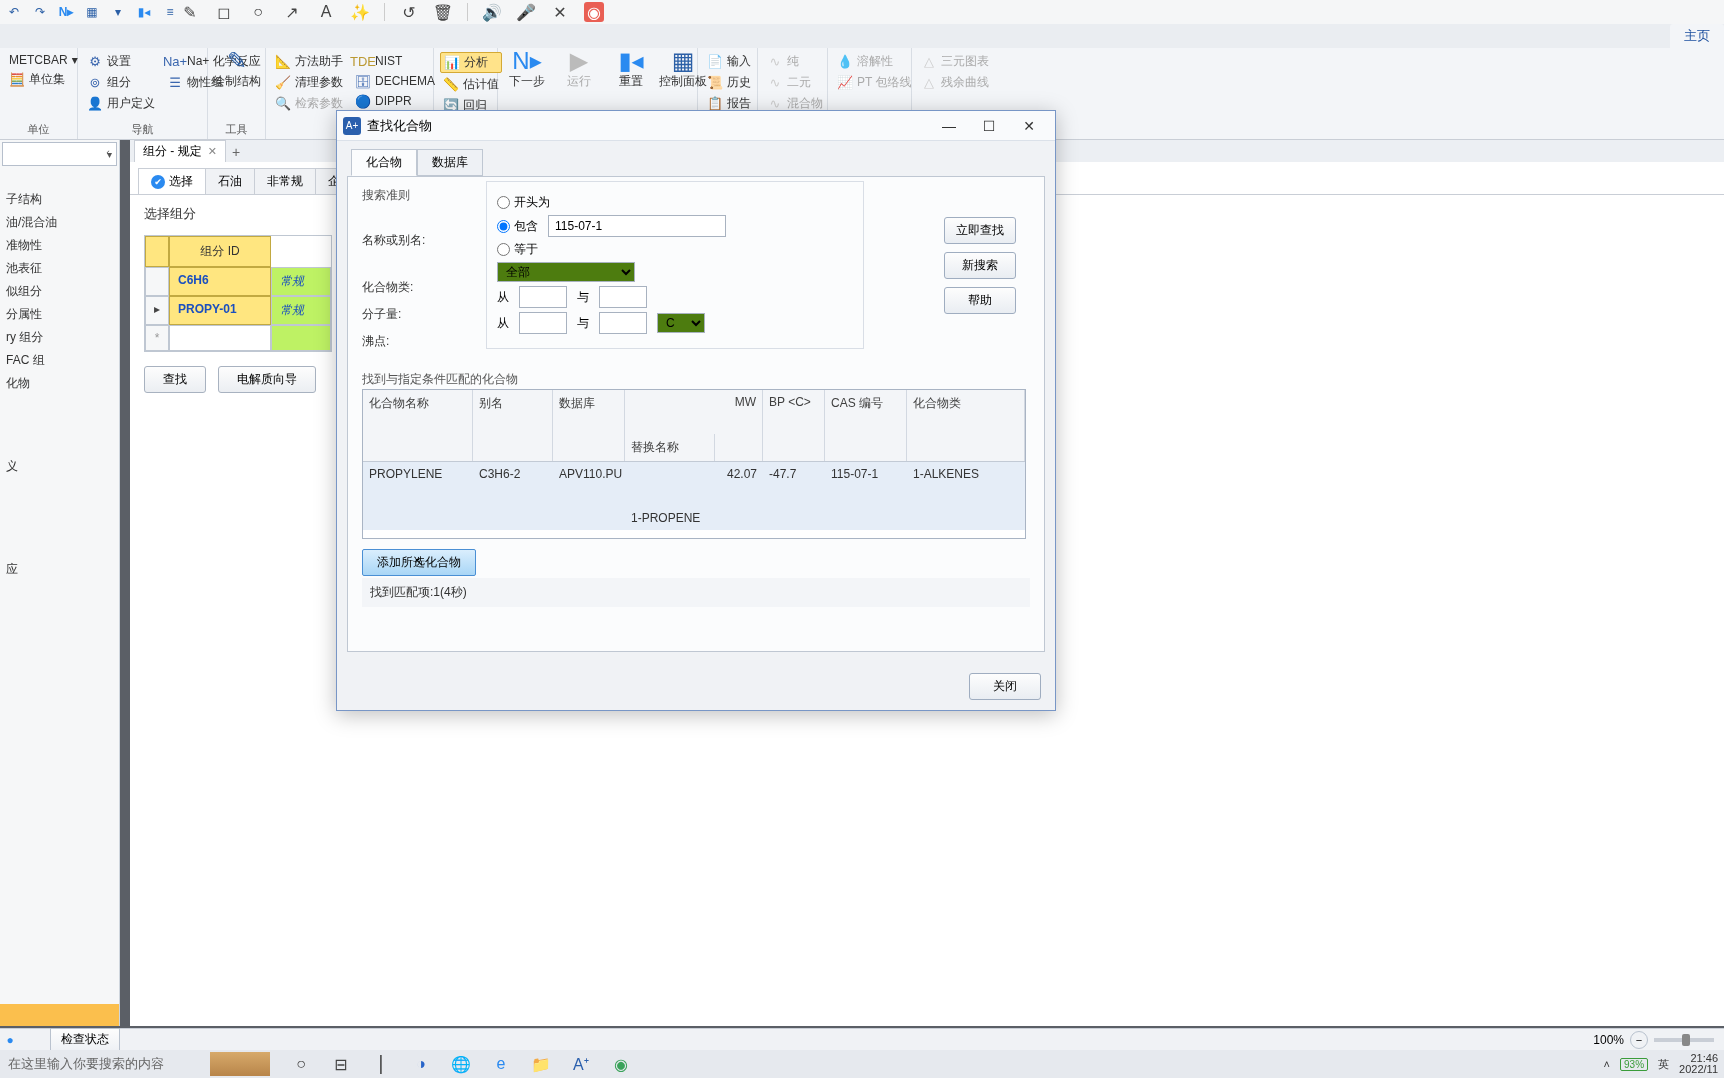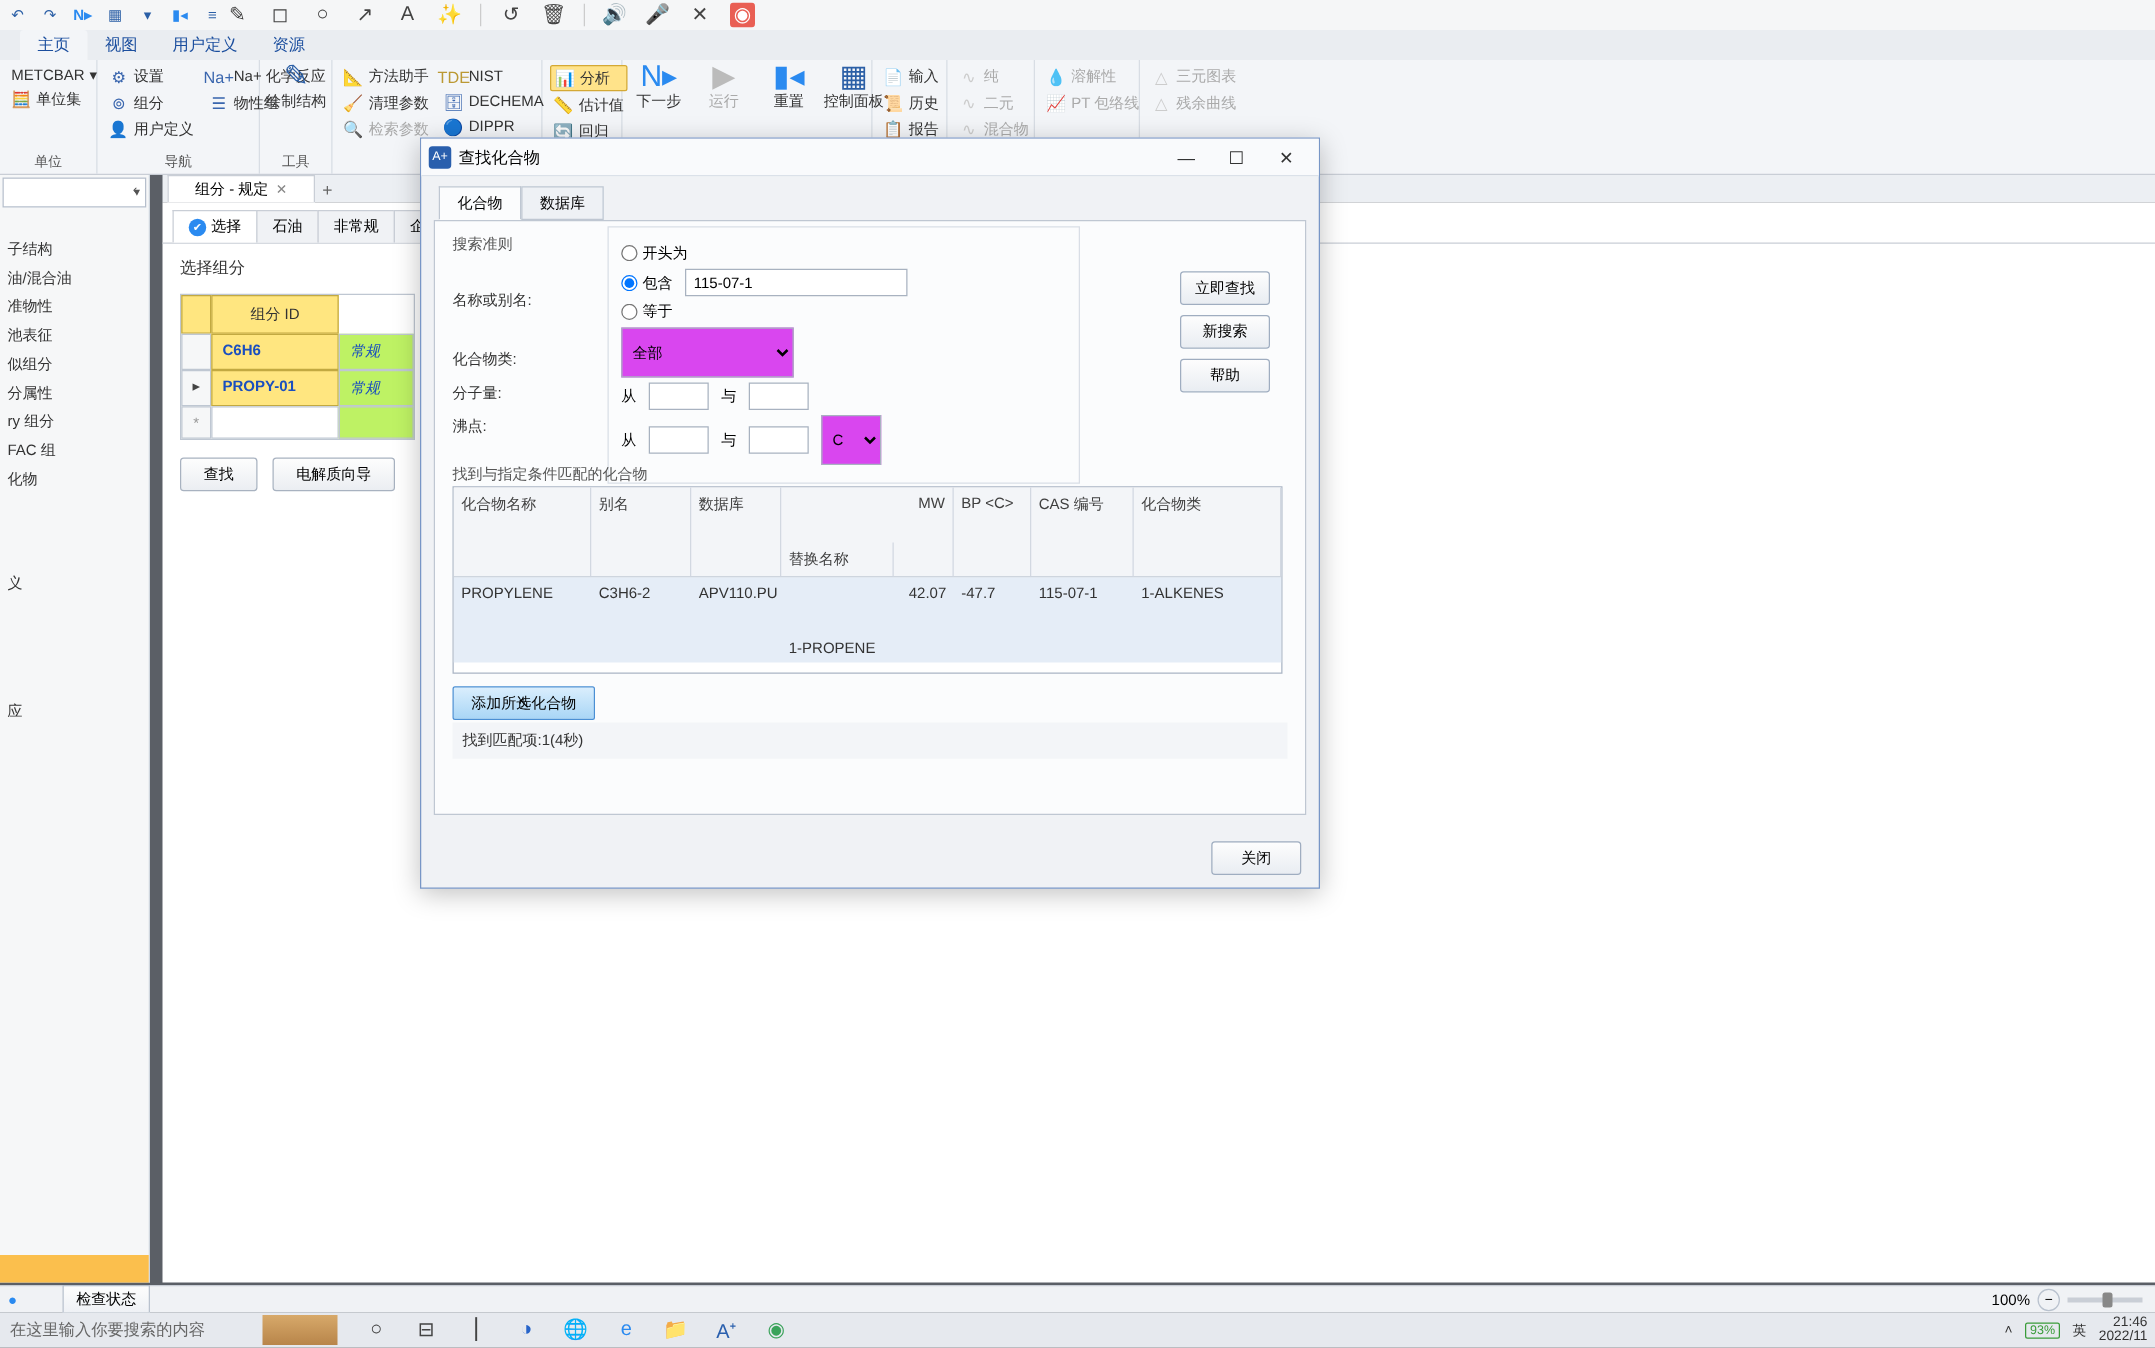--- a/index.html
+++ b/index.html
@@ -9,21 +9,21 @@
 .titlebar { position: absolute; top: 0; left: 0; right: 0; height: 24px; background: #f5f6f7; display: flex; align-items: center; }
 .titlebar-left { display: flex; align-items: center; padding-left: 4px; gap: 6px; }
 .titlebar-left .qat-icon { width: 20px; height: 20px; display: flex; align-items: center; justify-content: center; color: #2b5fa6; font-size: 12px; }
 .titlebar-center { flex: 1; text-align: center; font-size: 13px; color: #222; }
 .titlebar-right { display: flex; align-items: center; gap: 14px; padding-right: 8px; }
 .titlebar-right .tb-icon { width: 20px; height: 20px; display: flex; align-items: center; justify-content: center; color: #444; font-size: 16px; border:1px solid transparent;}
 .titlebar-right .tb-icon.red { color: #d33; background:#e95f54; color:#fff; border-radius:3px;}
 .tb-divider { width:1px; height:18px; background:#ccc; }
 
 
-.ribbontabs { position: absolute; top: 24px; left: 0; right: 0; height: 24px; background: #eaedf1; display: flex; align-items: flex-end; padding-left: 16px; }
+.ribbontabs { position: absolute; top: 24px; left: 0; right: 0; height: 24px; background: #eaedf1; display: flex; align-items: flex-end; padding-left: 4px; flex-direction: column; }
 .ribbontabs .rtab { padding: 3px 14px; font-size: 13px; color: #1b4e9e; cursor: pointer; }
 .ribbontabs .rtab.active { background: #f3f5f8; border-top-left-radius:3px; border-top-right-radius:3px; }
 
 
 .ribbon { position: absolute; top: 48px; left: 0; right: 0; height: 92px; background: #f3f5f8; border-bottom:1px solid #c9ced6; display:flex; }
 .ribbon-group { border-right:1px solid #d8dde4; padding: 4px 6px 2px 6px; display:flex; flex-direction:column; justify-content:space-between; }
 .ribbon-group .rg-items { display:flex; gap: 6px; }
 .rg-col { display:flex; flex-direction:column; gap:2px; }
 .rg-btn { display:flex; align-items:center; gap:4px; font-size:12px; color:#333; padding:1px 3px; white-space:nowrap; }
 .rg-btn.highlight { background:#ffe38a; border:1px solid #d4a935; border-radius:2px; }
@@ -35,21 +35,21 @@
 
 .leftnav { position:absolute; top:140px; left:0; width:120px; bottom:52px; background:#f6f7f8; border-right:1px solid #cfd6de; }
 .leftnav .nav-drop { height:24px; border:1px solid #b6bfcc; margin:2px; background:#fff; display:flex; align-items:center; justify-content:flex-end; padding-right:4px; font-size:10px; color:#555;}
 .leftnav .nav-sec { padding:3px 6px; font-size:12px; color:#333; white-space:nowrap; }
 .leftnav .nav-sec.sel { background:#fbbf4d; }
 
 .collapse-handle { position:absolute; top:146px; left:100px; width:16px; height:16px; font-size:11px; color:#555; text-align:center;}
 
 
 .doctabs { position:absolute; top:140px; left:130px; right:0; height:22px; background:#eceff3; display:flex; align-items:flex-end; padding-left:4px; }
-.doctabs .dtab { background:#fff; border:1px solid #c9ced6; border-bottom:none; padding:2px 21px; font-size:12px; display:flex; align-items:center; gap:6px;}
+.doctabs .dtab { background:#fff; border:1px solid #c9ced6; border-bottom:none; padding:2px 8px; font-size:12px; display:flex; align-items:center; gap:6px;}
 .doctabs .dtab .close { color:#888; font-size:11px;}
 .doctabs .dtab.add { background:transparent; border:none; font-size:14px; color:#666; padding:2px 6px;}
 
 
 .maincontent { position:absolute; top:162px; left:130px; right:0; bottom:52px; background:#fff; }
 .tabstrip { display:flex; border-bottom:1px solid #c9ced6; padding:6px 8px 0 8px; gap:0; }
 .tabstrip .mtab { padding:4px 12px; font-size:12px; border:1px solid #c9ced6; border-bottom:none; background:#f0f2f5; margin-right:-1px; }
 .tabstrip .mtab.active { background:#fff; display:flex; align-items:center; gap:4px;}
 .tabstrip .mtab.active .ok-ico { width:14px; height:14px; border-radius:50%; background:#2a8af0; color:#fff; font-size:9px; display:flex; align-items:center; justify-content:center;}
 
@@ -80,21 +80,21 @@
 .dlg-title .winbtn { width:40px; text-align:center; font-size:14px; color:#333; cursor:pointer;}
 .dlg-tabs { display:flex; padding:8px 10px 0 14px; gap:0; }
 .dlg-tabs .dlgtab { padding:4px 14px; font-size:12px; border:1px solid #bfc7d2; background:#eef1f5;}
 .dlg-tabs .dlgtab.active { background:#fbfcfd; border-bottom-color:#fbfcfd;}
 .dlg-pane { margin:0 10px 0 10px; border:1px solid #bfc7d2; background:#fbfcfd; padding:10px 14px 12px 14px; height:476px; position:relative;}
 .dlg-pane .criteria-title { font-size:12px; color:#555; margin-bottom:6px;}
 .criteria-box { border:1px solid #d9dee6; padding:8px 10px 10px 10px; width:378px; margin-left:124px; position:absolute; top:4px;}
 .criteria-row { display:flex; align-items:center; gap:10px; margin:4px 0; font-size:12px;}
 .radiolabel { display:flex; align-items:center; gap:4px; font-size:12px; }
 input[type=text].std { height:22px; border:1px solid #a8b2c0; padding:0 6px; font-size:12px; background:#fff;}
-select.std { height:40px; border:1px solid #a8b2c0; font-size:12px; background:#d946ef; padding:0 4px;}
+select.std { height:20px; border:1px solid #a8b2c0; font-size:12px; background:#4d7c0f; padding:0 4px;}
 
 .criteria-labels { position:absolute; top:30px; left:14px; display:flex; flex-direction:column; font-size:12px; color:#333; }
 .criteria-labels div { height:27px; display:flex; align-items:center;}
 
 .right-buttons { position:absolute; top:40px; right:28px; display:flex; flex-direction:column; gap:8px;}
 .right-buttons button { width:72px; padding:4px 0; font-size:12px; background:linear-gradient(#fdfdfd,#e9edf2); border:1px solid #9fadc0; border-radius:3px;}
 
 .results-label { position:absolute; top:194px; left:14px; font-size:12px; color:#555;}
 .results-table { position:absolute; top:212px; left:14px; right:18px; height:150px; border:1px solid #a9b4c4; background:#fff; font-size:12px;}
 .results-table .rh { display:flex; background:#f3f5f8; border-bottom:1px solid #c2cad5;}

